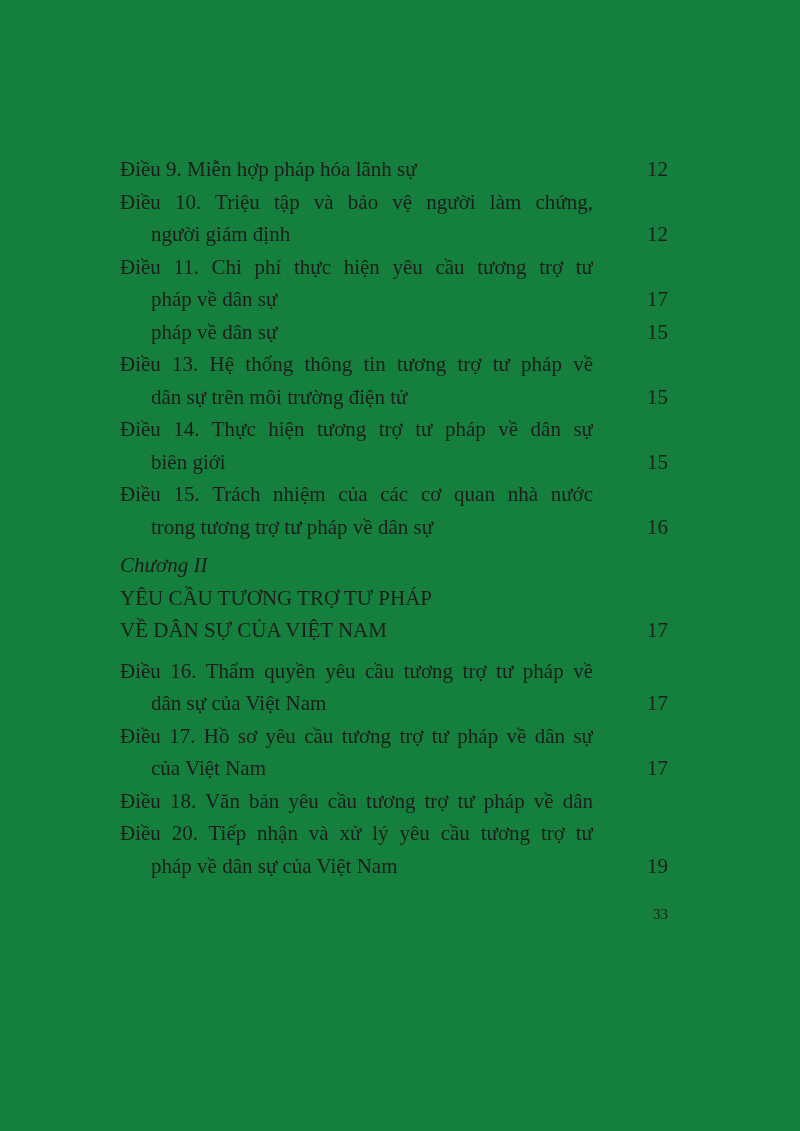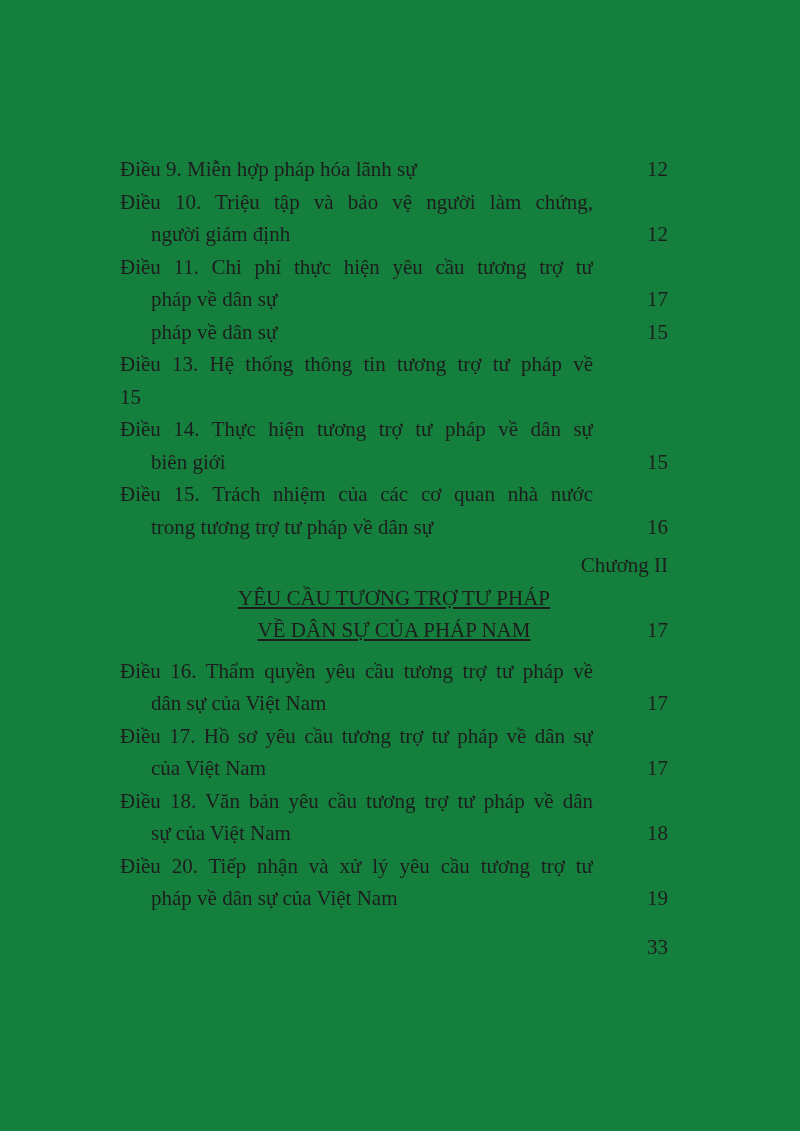--- a/index.html
+++ b/index.html
@@ -44,37 +44,36 @@
   }
   .line.last .text.cont-text { padding-left:31px;text-align:center; }
   .pageno { text-align:right; }
   
   .chapter {
     width:548px;
     margin:6px 0 8px 0;
   }
   .chapter-label {
     height:32.5px;
-    text-align:right;
+    text-align:left;
+    font-style:italic;
   }
   .chapter-title-line {
     position:relative;
     height:32.5px;
-    text-align:center;
-    text-decoration:underline;
   }
   .chapter-page {
     position:absolute;
     right:0; top:0;
   }
   .folio {
     width:548px;
     margin-top:16px;
     height:32.5px;
-    font-size:21px;
+    font-size:15px;
     line-height:32.5px;
     text-align:right;
   }
 </style>
 </head>
 <body>
 
 <div class="page">
   <div class="toc">
       <div class="entry">
@@ -99,62 +98,59 @@
       </div>
       <div class="entry">
         <div class="line last">
           <span class="text cont-text">pháp về dân sự</span>
           <span class="pageno">15</span>
         </div>
       </div>
       <div class="entry">
         <div class="line wrap">Điều 13. Hệ thống thông tin tương trợ tư pháp về</div>
         <div class="line last">
+          <span class="text cont-text">dân sự trên môi trường điện tử</span>
           <span class="pageno">15</span>
         </div>
       </div>
       <div class="entry">
         <div class="line wrap">Điều 14. Thực hiện tương trợ tư pháp về dân sự</div>
         <div class="line last">
           <span class="text cont-text">biên giới</span>
           <span class="pageno">15</span>
         </div>
       </div>
       <div class="entry">
         <div class="line wrap">Điều 15. Trách nhiệm của các cơ quan nhà nước</div>
         <div class="line last">
           <span class="text cont-text">trong tương trợ tư pháp về dân sự</span>
           <span class="pageno">16</span>
         </div>
       </div>
       <div class="chapter">
         <div class="chapter-label">Chương II</div>
         <div class="chapter-title-line"><span>YÊU CẦU TƯƠNG TRỢ TƯ PHÁP</span></div>
-        <div class="chapter-title-line"><span>VỀ DÂN SỰ CỦA PHÁP NAM</span><span class="chapter-page">17</span></div>
+        <div class="chapter-title-line"><span>VỀ DÂN SỰ CỦA VIỆT NAM</span><span class="chapter-page">17</span></div>
       </div>
       <div class="entry">
         <div class="line wrap">Điều 16. Thẩm quyền yêu cầu tương trợ tư pháp về</div>
         <div class="line last">
           <span class="text cont-text">dân sự của Việt Nam</span>
           <span class="pageno">17</span>
         </div>
       </div>
       <div class="entry">
         <div class="line wrap">Điều 17. Hồ sơ yêu cầu tương trợ tư pháp về dân sự</div>
         <div class="line last">
           <span class="text cont-text">của Việt Nam</span>
           <span class="pageno">17</span>
         </div>
       </div>
       <div class="entry">
         <div class="line wrap">Điều 18. Văn bản yêu cầu tương trợ tư pháp về dân</div>
-        <div class="line last">
-          <span class="text cont-text">sự của Việt Nam</span>
-          <span class="pageno">18</span>
-        </div>
       </div>
       <div class="entry">
         <div class="line wrap">Điều 20. Tiếp nhận và xử lý yêu cầu tương trợ tư</div>
         <div class="line last">
           <span class="text cont-text">pháp về dân sự của Việt Nam</span>
           <span class="pageno">19</span>
         </div>
       </div>
     </div>
   <div class="folio">33</div>

